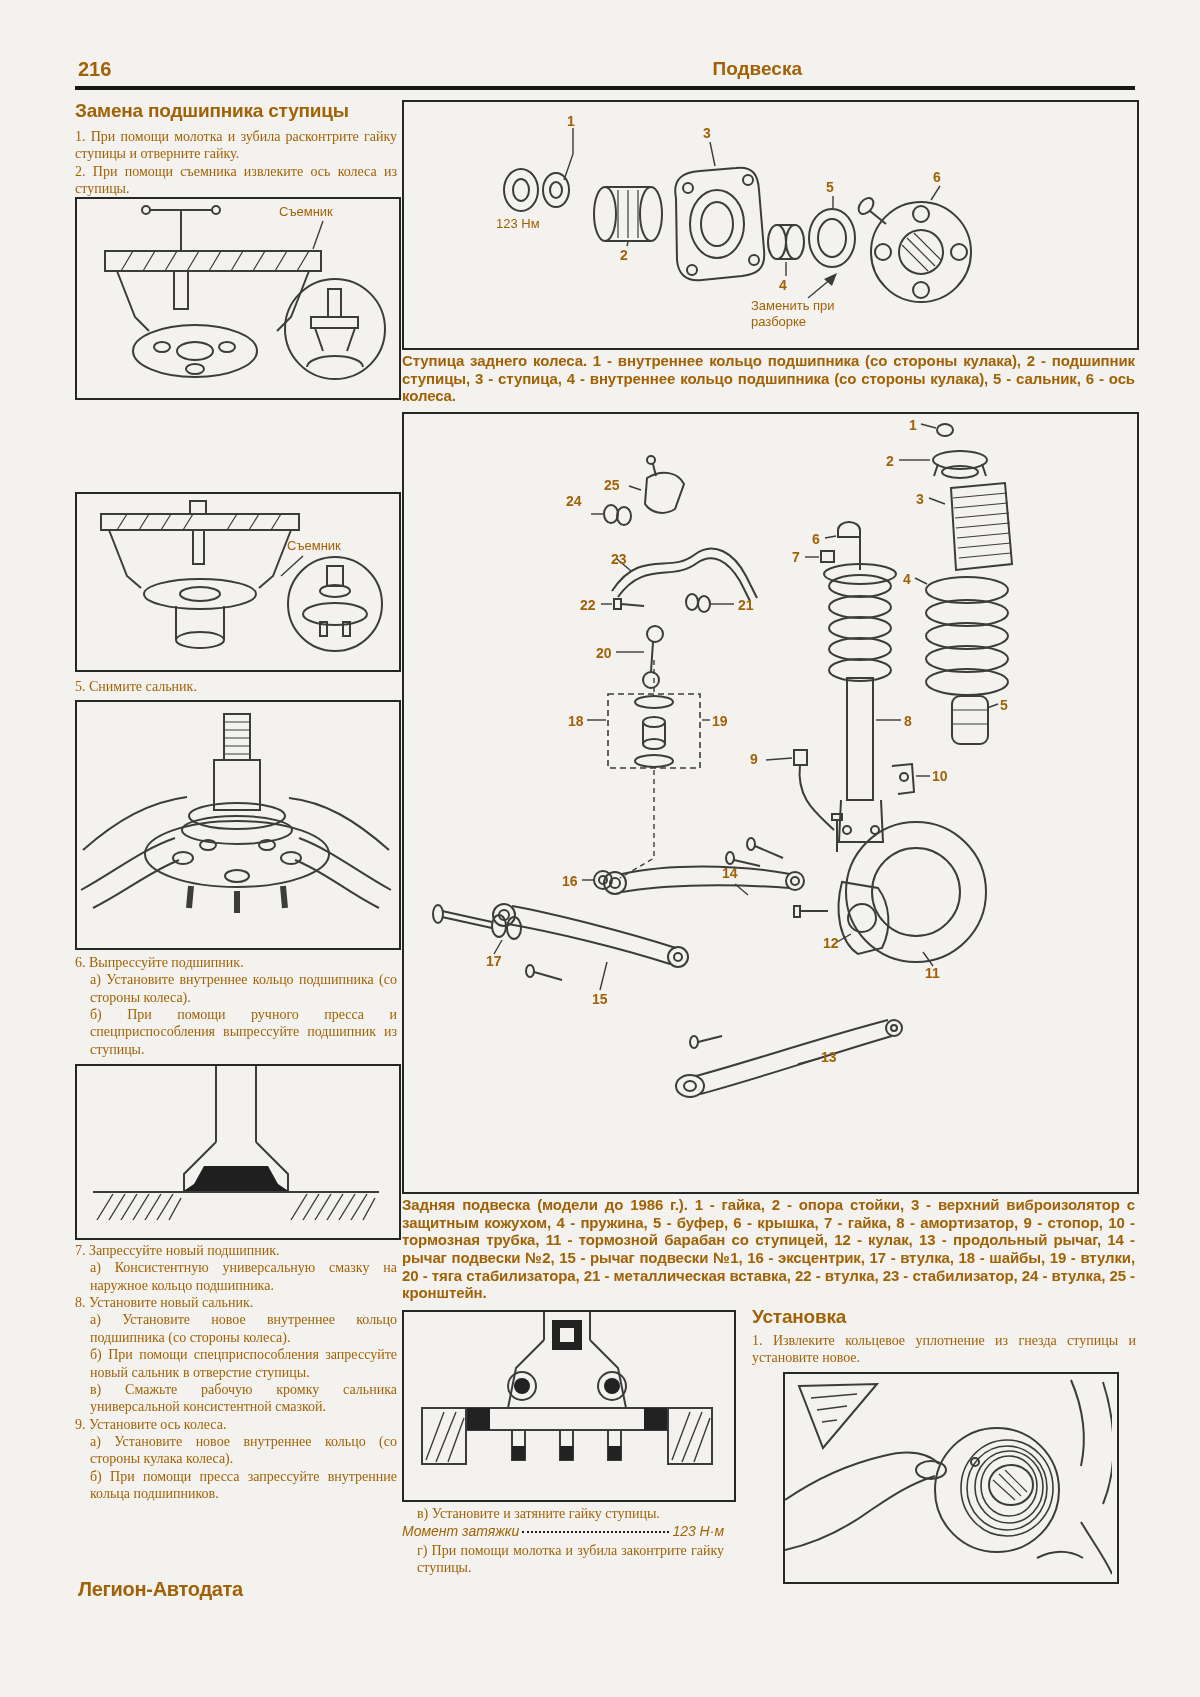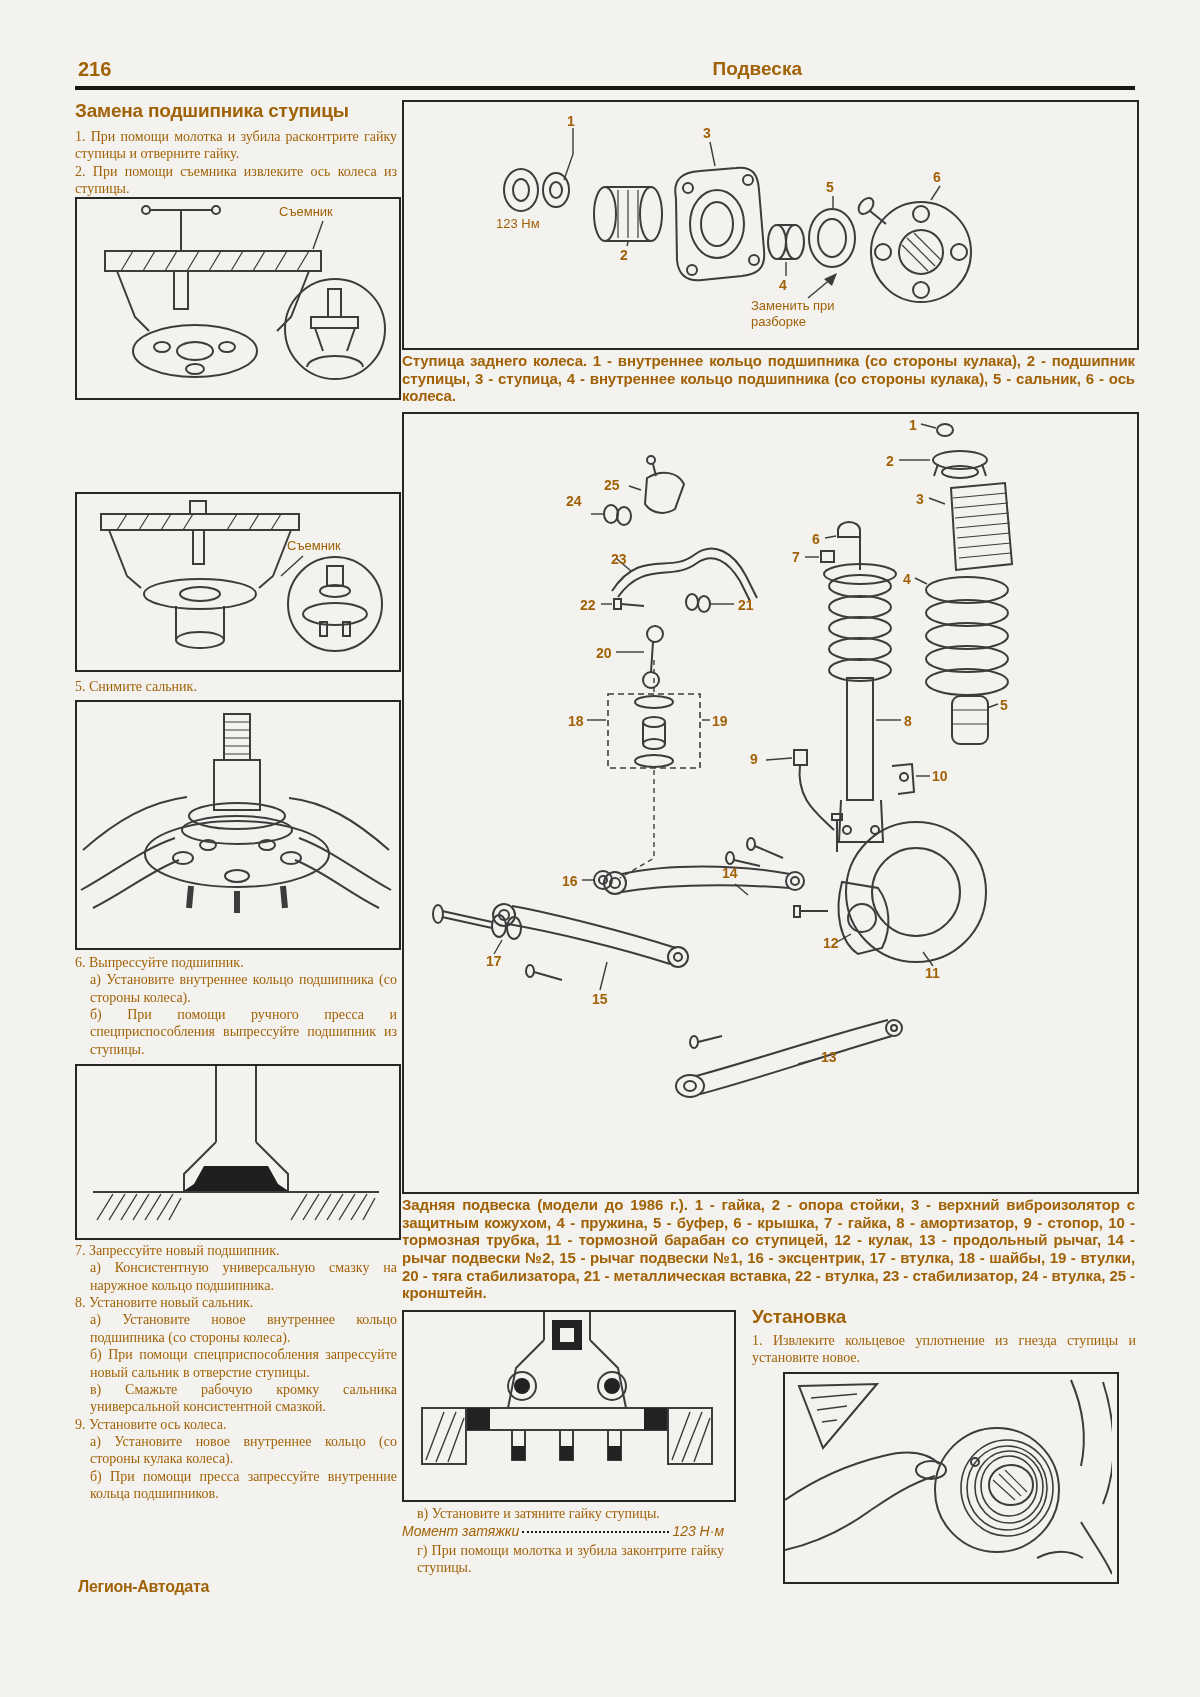--- a/index.html
+++ b/index.html
@@ -16,21 +16,21 @@
   .txt p.sub{padding-left:15px;}
   .cap{font-weight:bold;font-size:15px;line-height:1.18;text-align:justify;letter-spacing:-0.1px;}
   .figbox{border:2.5px solid #262626;background:transparent;}
   .figbox svg{display:block;}
   .figlabel{position:absolute;font-size:13px;}
   .part-num{position:absolute;font-weight:bold;font-size:14px;line-height:1;}
   .small-note{position:absolute;font-size:13px;line-height:1.25;}
   .italic{}
   .torqueline{display:flex;align-items:baseline;font-style:italic;margin:1px 0;}
   .torqueline .dots{flex:1;border-bottom:2px dotted #1d1d1d;margin:0 3px;transform:translateY(-3px);}
-  .footer-left{left:78px;top:1578px;font-size:16px;font-weight:bold;letter-spacing:-0.3px;}
+  .footer-left{left:78px;top:1578px;font-size:20px;font-weight:bold;letter-spacing:-0.3px;}
   .footer-right{left:700px;top:1588px;width:436px;text-align:right;font-size:21px;font-weight:bold;line-height:1.2;}
 </style>
 </head>
 <body>
 
 <div class="page">
 
   <div class="abs pagenum">216</div>
   <div class="abs htitle">Подвеска</div>
   <div class="abs hrule"></div>

